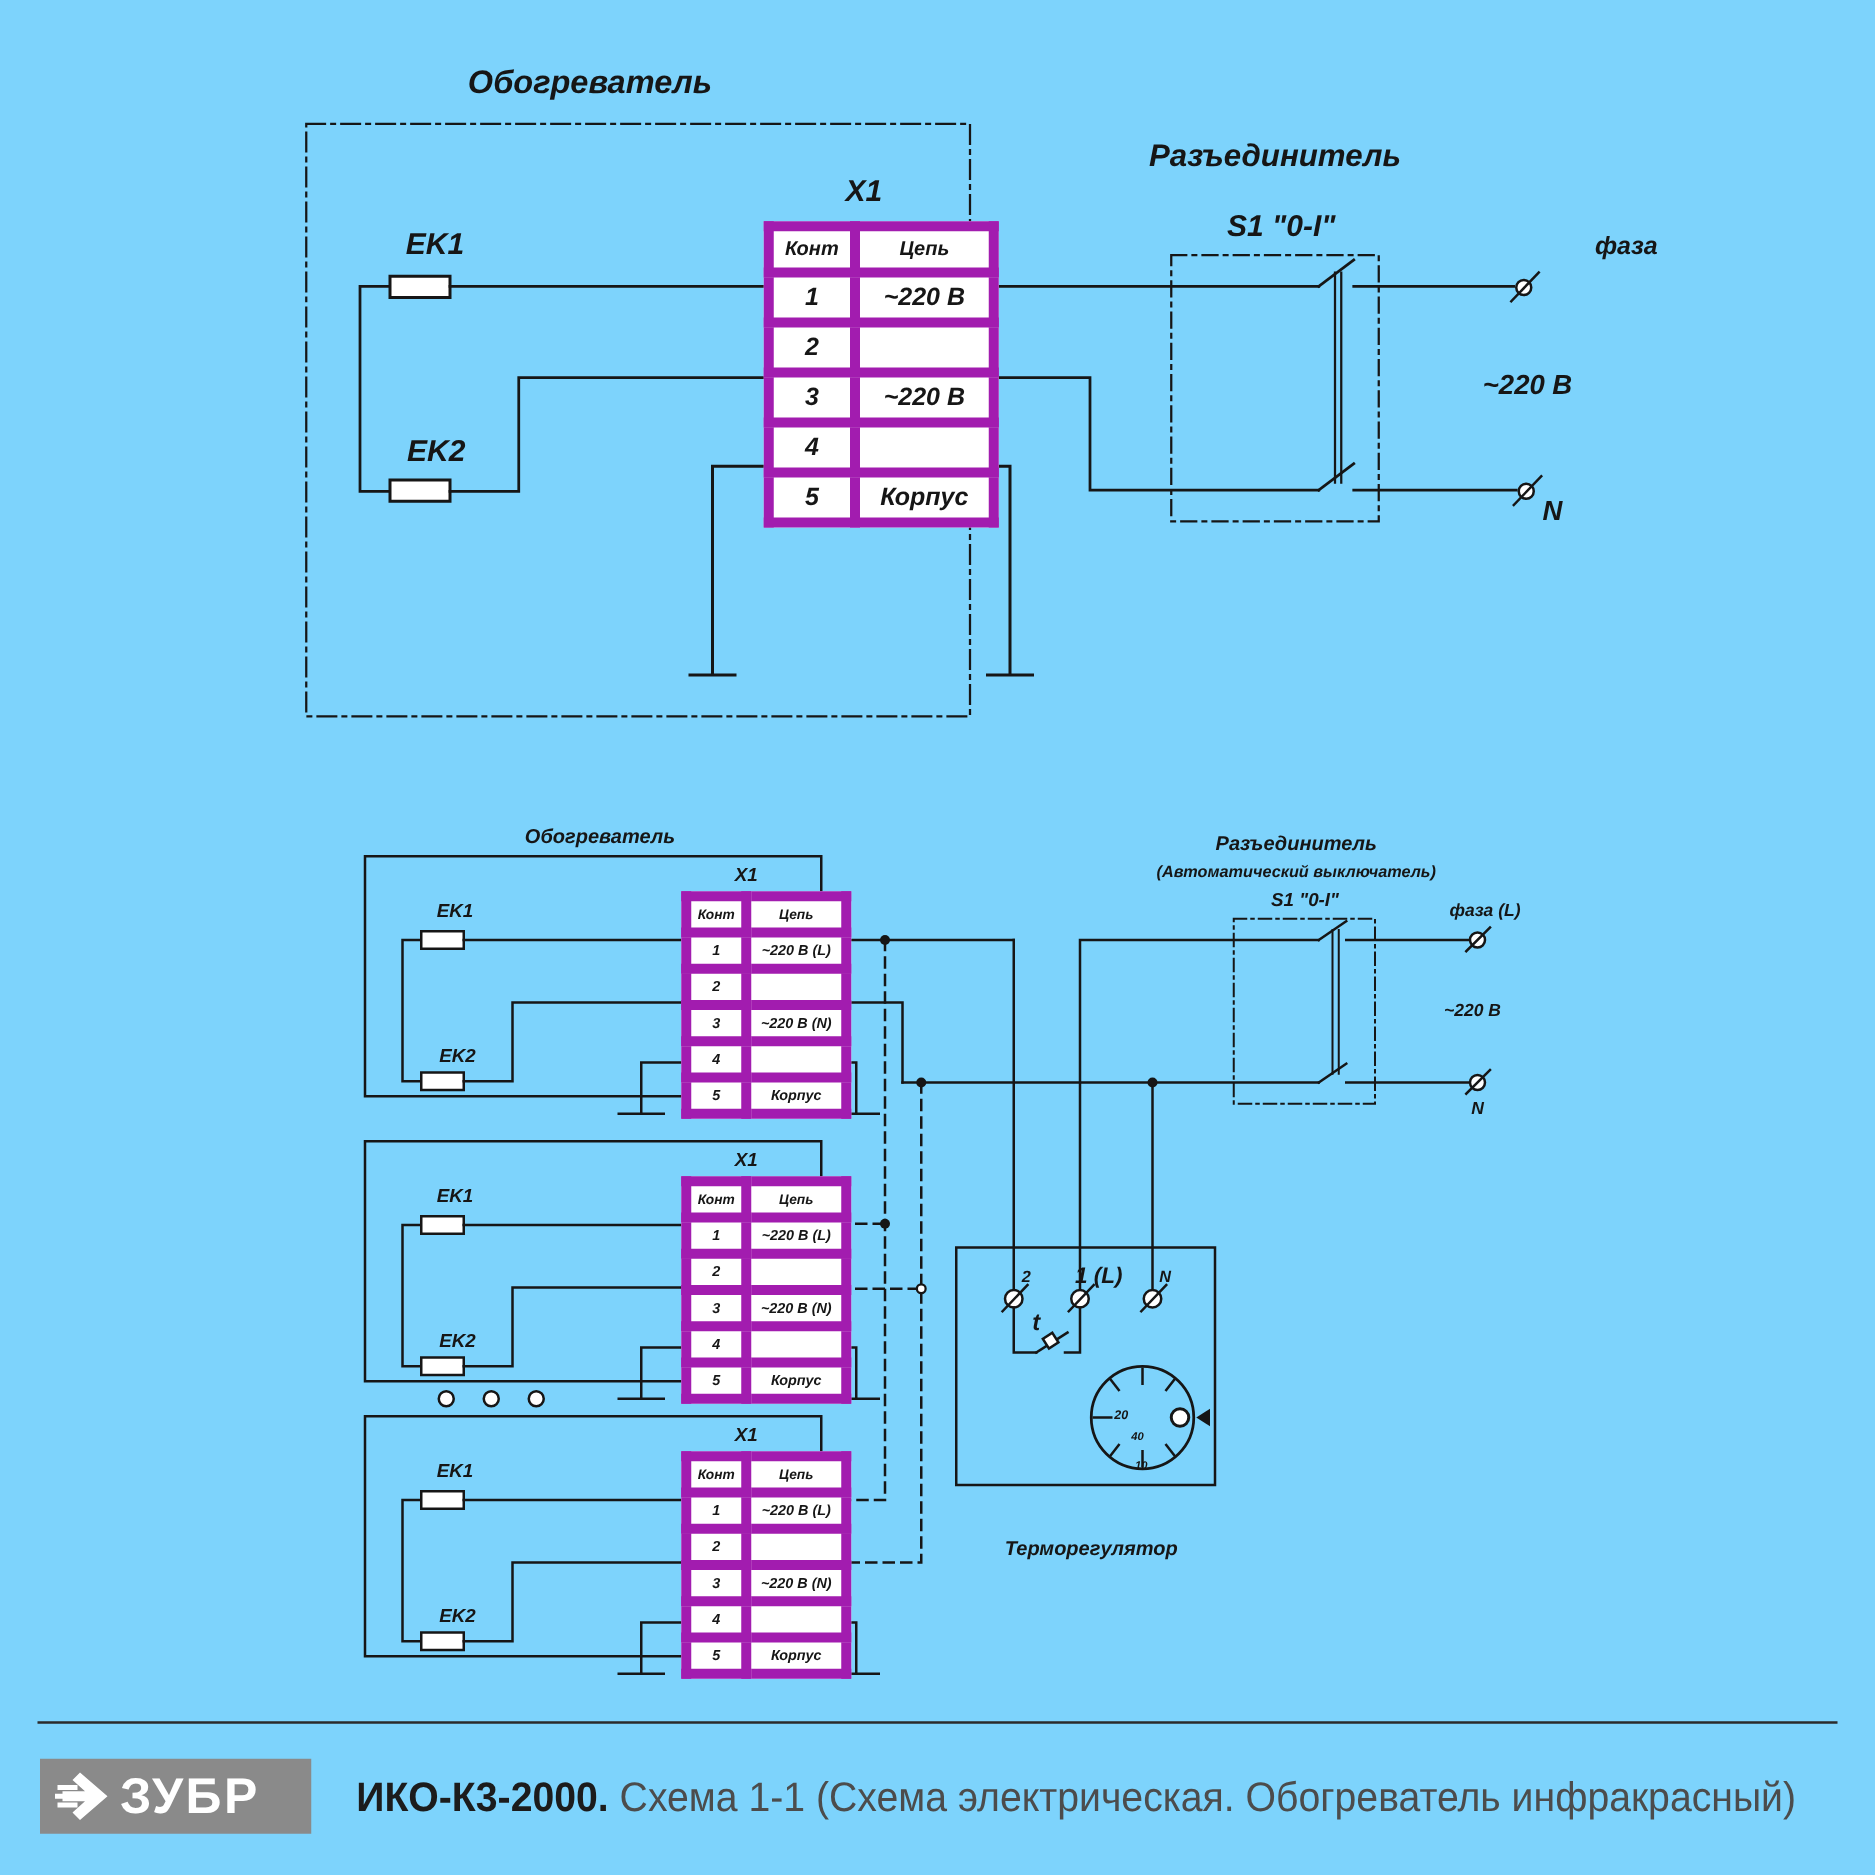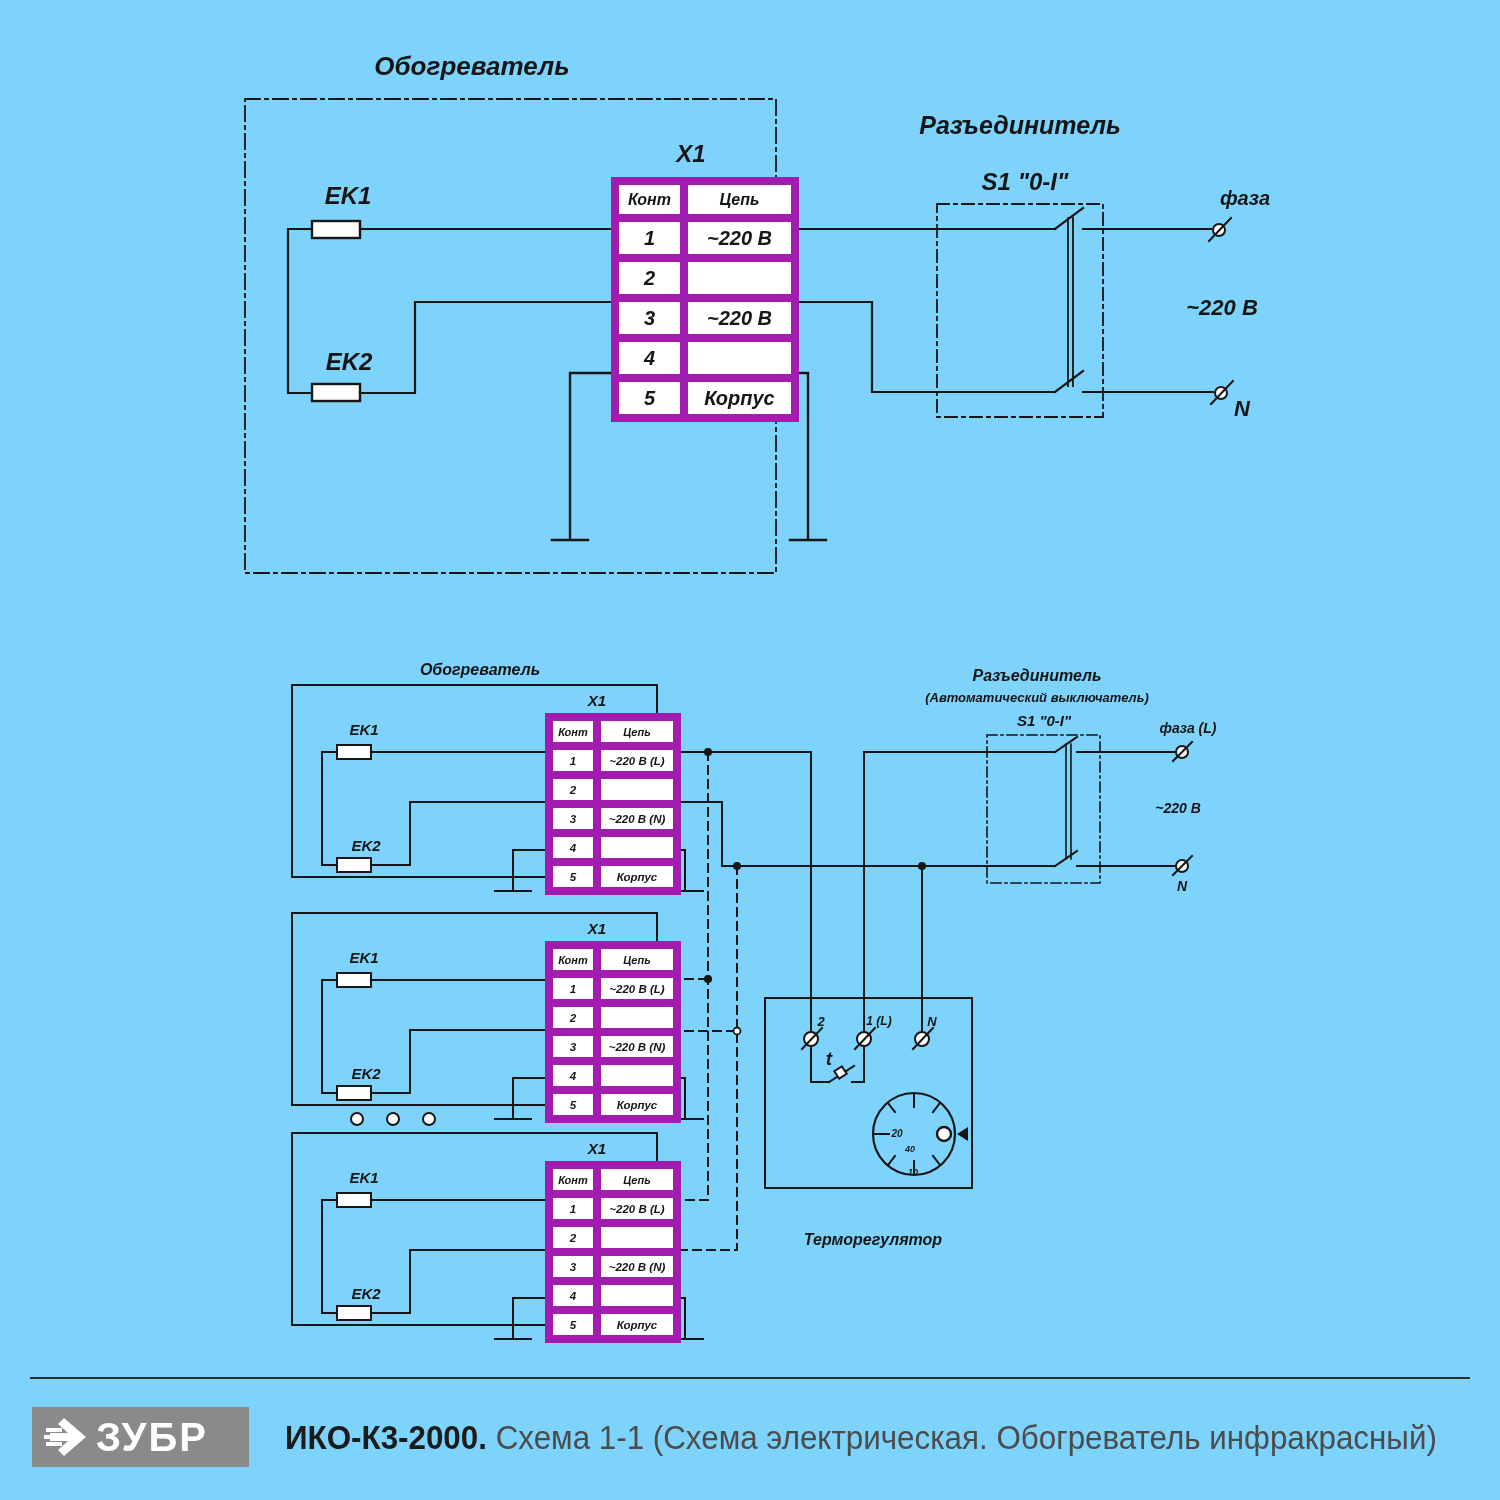--- a/index.html
+++ b/index.html
@@ -161,21 +161,21 @@
     </g>
   </g>
 </svg>
 
 <div class="lb" style="left:472px;top:66px;font-size:26px;">Обогреватель</div>
 <div class="lb" style="left:348px;top:196px;font-size:24px;">EK1</div>
 <div class="lb" style="left:349px;top:362px;font-size:24px;">EK2</div>
 <div class="lb" style="left:691px;top:154px;font-size:24px;">X1</div>
 <div class="lb" style="left:1020px;top:125px;font-size:25px;">Разъединитель</div>
 <div class="lb" style="left:1025px;top:182px;font-size:24px;">S1 "0-I"</div>
-<div class="lb" style="left:1245px;top:198px;font-size:20px;">фаза</div>
+<div class="lb" style="left:1301px;top:198px;font-size:20px;">фаза</div>
 <div class="lb" style="left:1222px;top:308px;font-size:22px;">~220 В</div>
 <div class="lb" style="left:1242px;top:409px;font-size:22px;">N</div>
 
 <table class="xtab t-top">
   <tbody>
         <tr>
     <th>Конт</th>
     <th class="c2">Цепь</th>
   </tr>
   <tr>
@@ -211,21 +211,21 @@
 <div class="lb" style="left:364px;top:1177px;font-size:15px;">EK1</div>
 <div class="lb" style="left:366px;top:1293px;font-size:15px;">EK2</div>
 <div class="lb" style="left:597px;top:1148px;font-size:15px;">X1</div>
 <div class="lb" style="left:1037px;top:676px;font-size:16px;">Разъединитель</div>
 <div class="lb" style="left:1037px;top:697px;font-size:13px;">(Автоматический выключатель)</div>
 <div class="lb" style="left:1044px;top:720px;font-size:15px;">S1 "0-I"</div>
 <div class="lb" style="left:1188px;top:728px;font-size:14px;">фаза (L)</div>
 <div class="lb" style="left:1178px;top:808px;font-size:14px;">~220 В</div>
 <div class="lb" style="left:1182px;top:886px;font-size:14px;">N</div>
 <div class="lb" style="left:821px;top:1021px;font-size:13px;">2</div>
-<div class="lb" style="left:879px;top:1021px;font-size:12px;">1 (L)</div>
+<div class="lb" style="left:879px;top:1021px;font-size:18px;">1 (L)</div>
 <div class="lb" style="left:932px;top:1021px;font-size:13px;">N</div>
 <div class="lb" style="left:829px;top:1059px;font-size:19px;">t</div>
 <div class="lb" style="left:913px;top:1172px;font-size:9px;">10</div>
 <div class="lb" style="left:897px;top:1133px;font-size:10px;">20</div>
 <div class="lb" style="left:910px;top:1149px;font-size:9px;">40</div>
 <div class="lb" style="left:873px;top:1210px;font-size:16px;margin-top:30px;">Терморегулятор</div>
 
 <table class="xtab t-bot" style="left:545px;top:713px;">
   <tbody>
         <tr>

